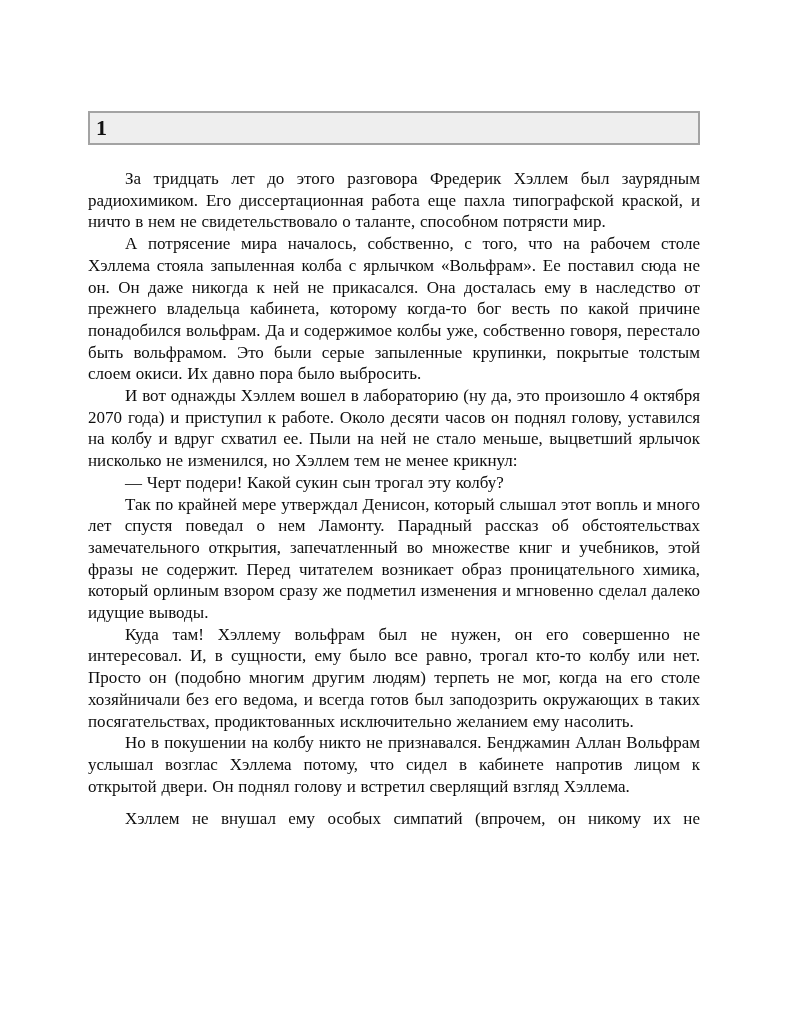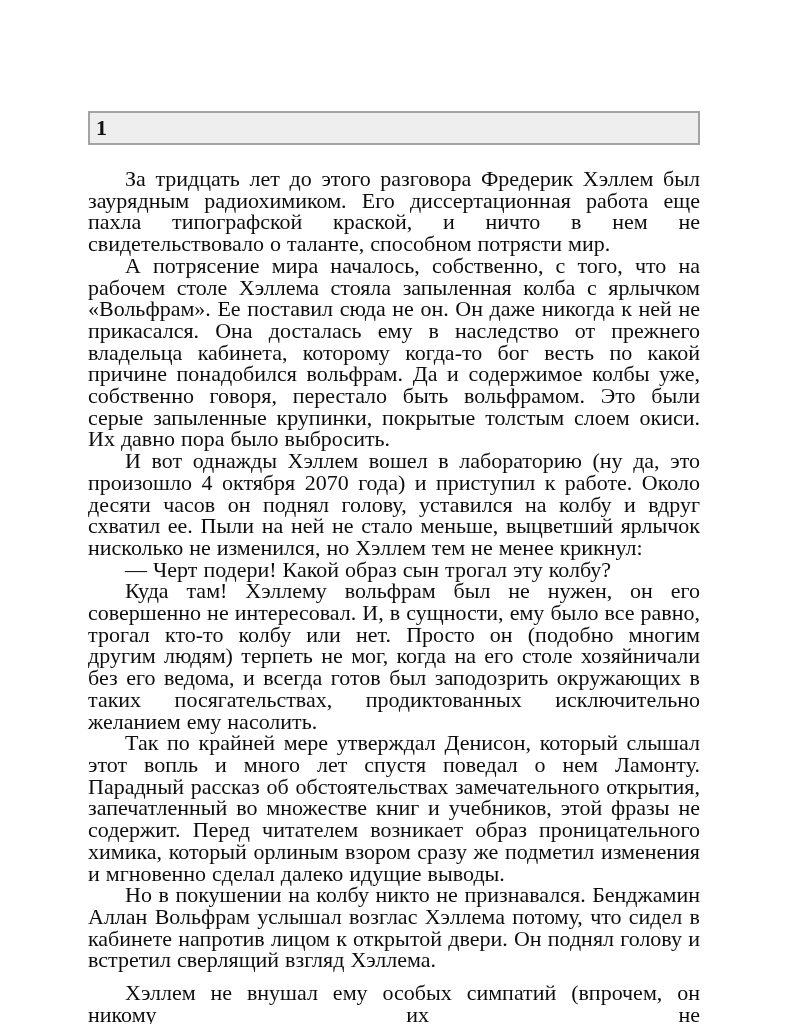--- a/index.html
+++ b/index.html
@@ -35,21 +35,21 @@
   .chapter-box .num {
     font-size: 22px;
     font-weight: bold;
     line-height: 1;
     padding-left: 6px;
     color: #111111;
   }
   .bodytext p {
     margin: 0;
     padding: 0;
-    font-size: 22px;
+    font-size: 17px;
     line-height: 21.7px;
     text-align: justify;
     text-indent: 37px;
     word-spacing: 0.5px;
     color: #0d0d0d;
   }
   
   .bodytext p.cut-line {
     text-align-last: justify;
     margin-top: 11px;
@@ -62,21 +62,21 @@
   <div class="content">
 
     <div class="chapter-box">
       <span class="num">1</span>
     </div>
 
     <div class="bodytext">
       <p>За тридцать лет до этого разговора Фредерик Хэллем был заурядным радиохимиком. Его диссертационная работа еще пахла типографской краской, и ничто в нем не свидетельствовало о таланте, способном потрясти мир.</p>
       <p>А потрясение мира началось, собственно, с того, что на рабочем столе Хэллема стояла запыленная колба с ярлычком «Вольфрам». Ее поставил сюда не он. Он даже никогда к ней не прикасался. Она досталась ему в наследство от прежнего владельца кабинета, которому когда-то бог весть по какой причине понадобился вольфрам. Да и содержимое колбы уже, собственно говоря, перестало быть вольфрамом. Это были серые запыленные крупинки, покрытые толстым слоем окиси. Их давно пора было выбросить.</p>
       <p>И вот однажды Хэллем вошел в лабораторию (ну да, это произошло 4 октября 2070 года) и приступил к работе. Около десяти часов он поднял голову, уставился на колбу и вдруг схватил ее. Пыли на ней не стало меньше, выцветший ярлычок нисколько не изменился, но Хэллем тем не менее крикнул:</p>
-      <p>— Черт подери! Какой образ сын трогал эту колбу?</p>
+      <p>— Черт подери! Какой сукин сын трогал эту колбу?</p>
+      <p>Так по крайней мере утверждал Денисон, который слышал этот вопль и много лет спустя поведал о нем Ламонту. Парадный рассказ об обстоятельствах замечательного открытия, запечатленный во множестве книг и учебников, этой фразы не содержит. Перед читателем возникает образ проницательного химика, который орлиным взором сразу же подметил изменения и мгновенно сделал далеко идущие выводы.</p>
       <p>Куда там! Хэллему вольфрам был не нужен, он его совершенно не интересовал. И, в сущности, ему было все равно, трогал кто-то колбу или нет. Просто он (подобно многим другим людям) терпеть не мог, когда на его столе хозяйничали без его ведома, и всегда готов был заподозрить окружающих в таких посягательствах, продиктованных исключительно желанием ему насолить.</p>
-      <p>Так по крайней мере утверждал Денисон, который слышал этот вопль и много лет спустя поведал о нем Ламонту. Парадный рассказ об обстоятельствах замечательного открытия, запечатленный во множестве книг и учебников, этой фразы не содержит. Перед читателем возникает образ проницательного химика, который орлиным взором сразу же подметил изменения и мгновенно сделал далеко идущие выводы.</p>
       <p>Но в покушении на колбу никто не признавался. Бенджамин Аллан Вольфрам услышал возглас Хэллема потому, что сидел в кабинете напротив лицом к открытой двери. Он поднял голову и встретил сверлящий взгляд Хэллема.</p>
       <p class="cut-line">Хэллем не внушал ему особых симпатий (впрочем, он никому их не</p>
     </div>
 
   </div>
 </div>
 
 </body></html>

